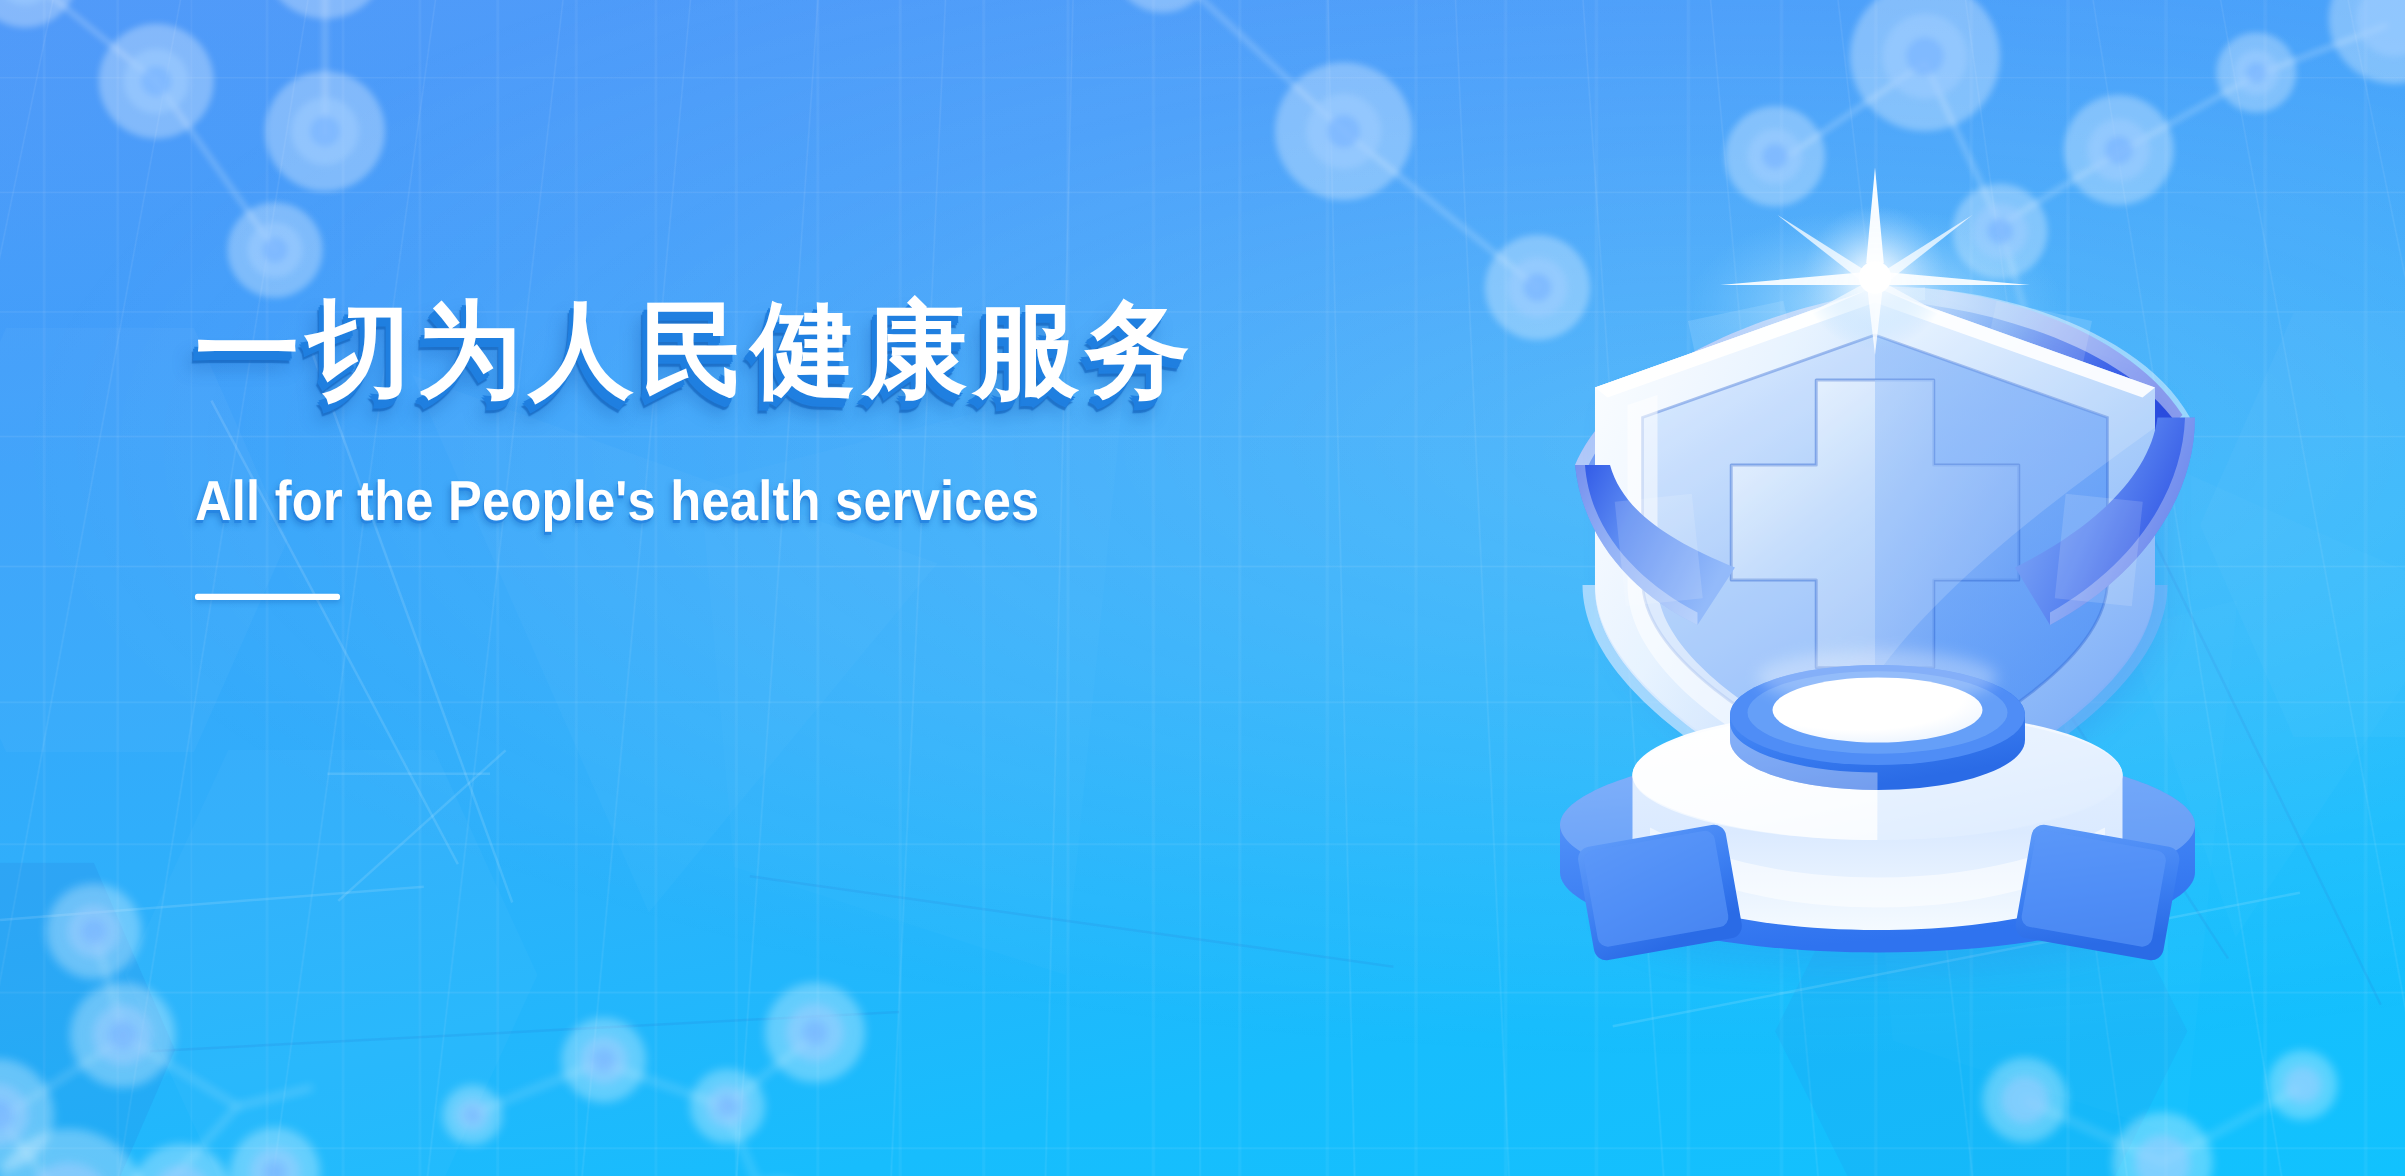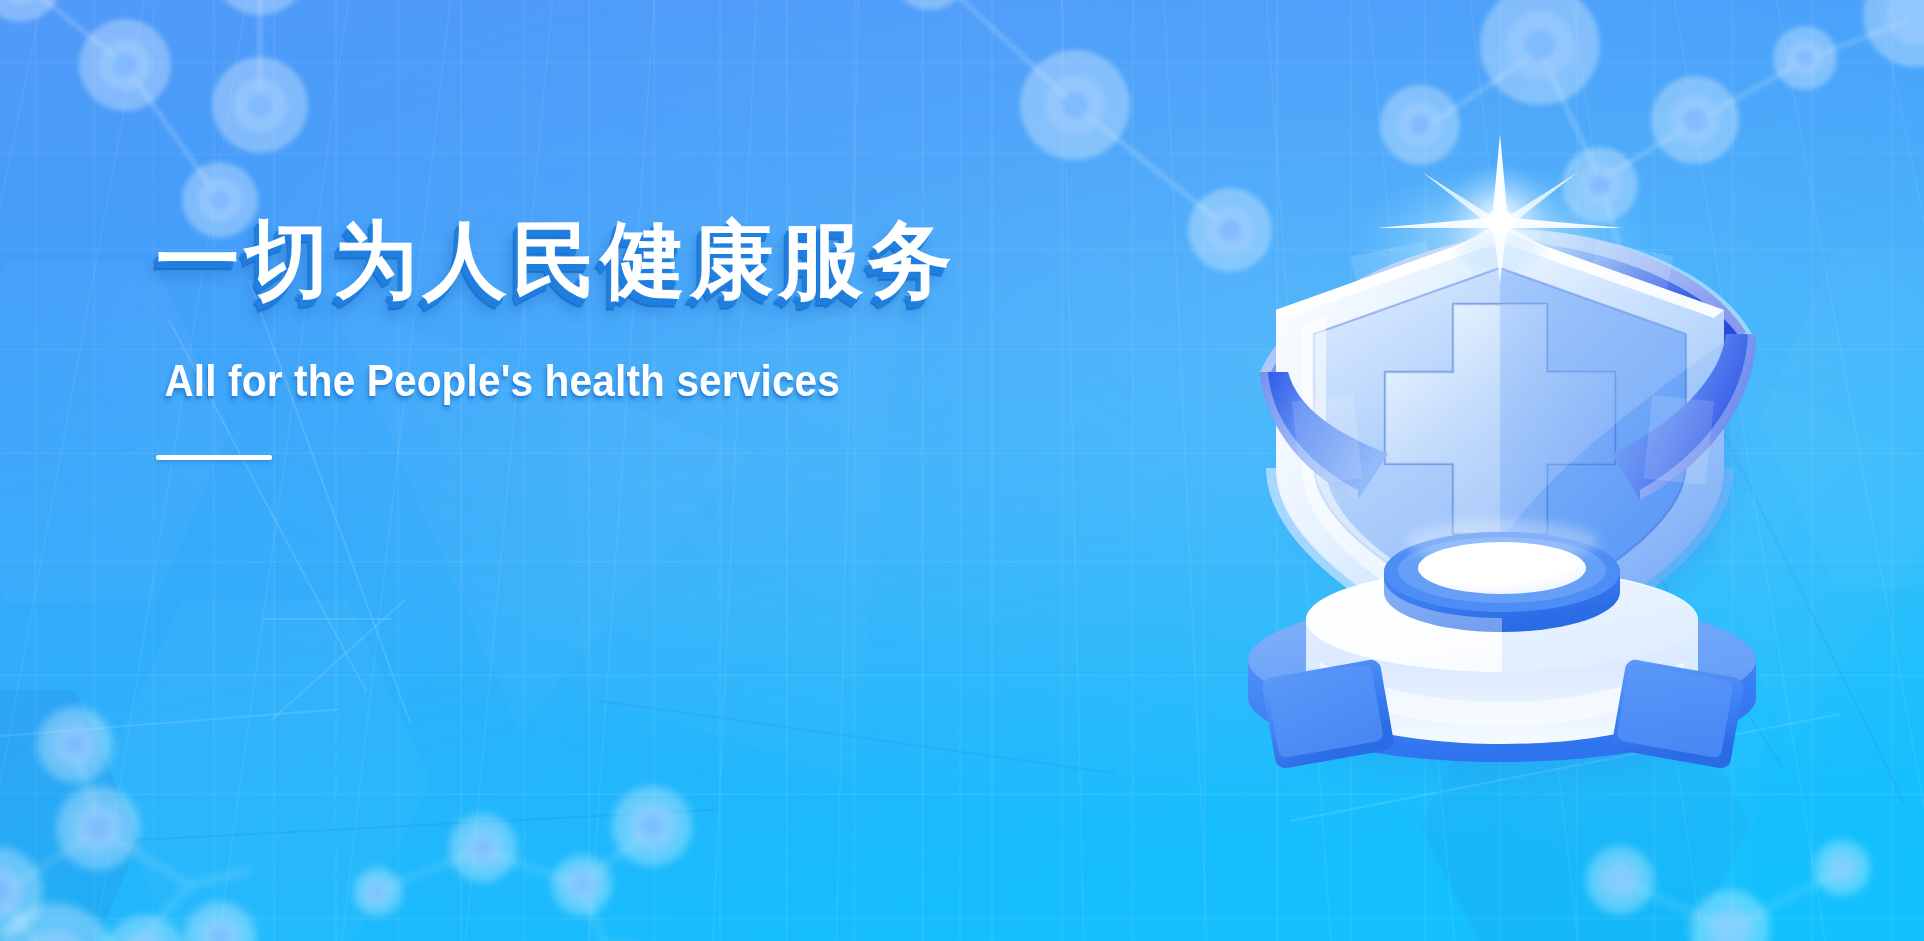--- a/index.html
+++ b/index.html
@@ -51,21 +51,21 @@
   .mol{position:absolute;pointer-events:none;}
   .mol svg{display:block;overflow:visible;}
   .mol .lnk{stroke:rgba(255,255,255,.38);stroke-width:2.4;fill:none;}
   .mol .atom{fill:rgba(255,255,255,.30);}
   .mol .atom-in{fill:rgba(160,205,255,.55);}
   .mol .atom-core{fill:rgba(120,180,255,.65);}
   .blurA{filter:blur(2.5px);}
   .blurB{filter:blur(4px);}
 
   
-  .copy{position:absolute;left:156px;top:216px;width:760px;text-align:right;}
+  .copy{position:absolute;left:156px;top:236px;width:760px;}
   .title-cn{
     margin:0;
     font-size:84px;
     line-height:1.05;
     font-weight:700;
     color:#ffffff;
     letter-spacing:5px;
     white-space:nowrap;
     text-shadow:
       -3px 5px 0 #1f7fe0,

